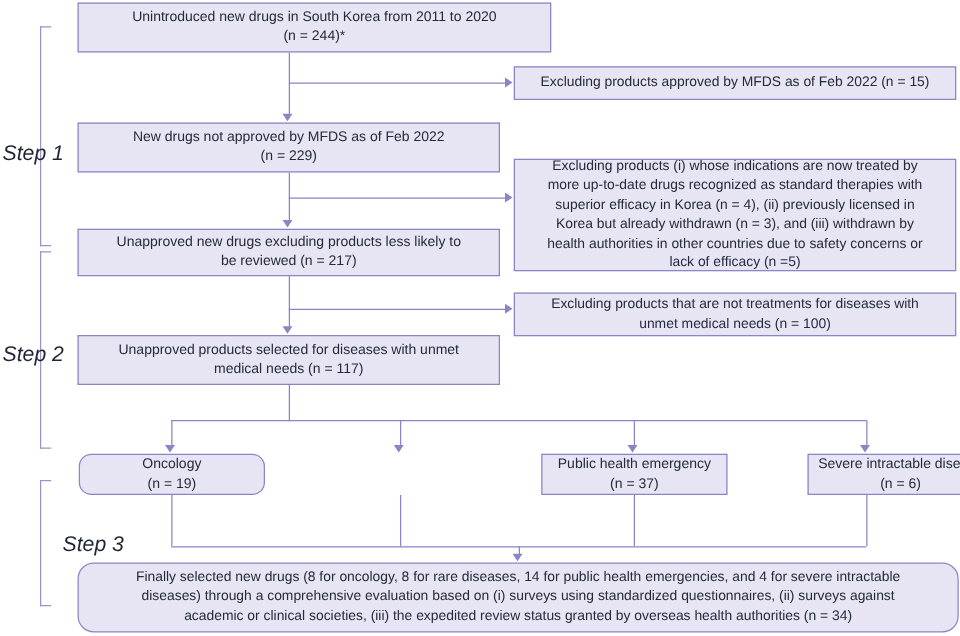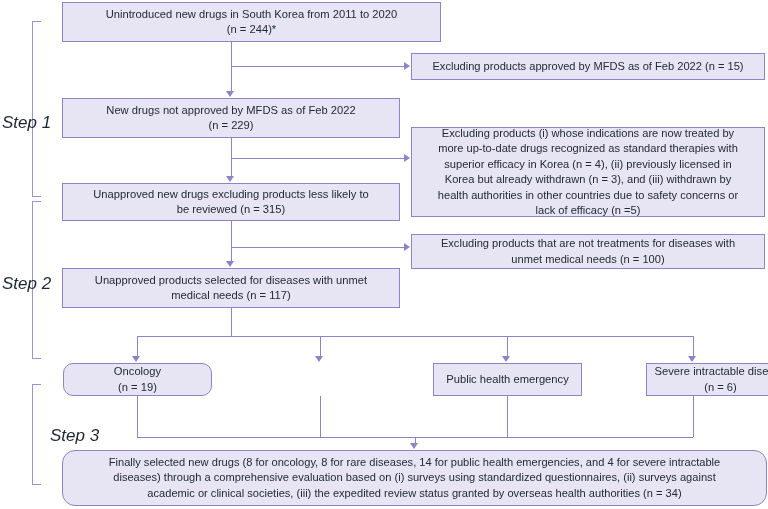--- a/index.html
+++ b/index.html
@@ -103,21 +103,21 @@
   <div class="node" style="left:62px; top:98px; width:338px; height:40px;">
     <div>
       <span>New drugs not approved by MFDS as of Feb 2022</span>
       <span>(n = 229)</span>
     </div>
   </div>
 
   <div class="node" style="left:62px; top:183px; width:338px; height:38px;">
     <div>
       <span>Unapproved new drugs excluding products less likely to</span>
-      <span>be reviewed (n = 315)</span>
+      <span>be reviewed (n = 217)</span>
     </div>
   </div>
 
   <div class="node" style="left:62px; top:268px; width:338px; height:40px;">
     <div>
       <span>Unapproved products selected for diseases with unmet</span>
       <span>medical needs (n = 117)</span>
     </div>
   </div>
 
@@ -149,20 +149,21 @@
     <div>
       <span>Oncology</span>
       <span>(n = 19)</span>
     </div>
   </div>
 
 
   <div class="node" style="left:433px; top:363px; width:149px; height:33px;">
     <div>
       <span>Public health emergency</span>
+      <span>(n = 37)</span>
     </div>
   </div>
 
   <div class="node" style="left:618px; top:363px; width:149px; height:33px;margin-left:28px;">
     <div>
       <span>Severe intractable disease</span>
       <span>(n = 6)</span>
     </div>
   </div>
 

